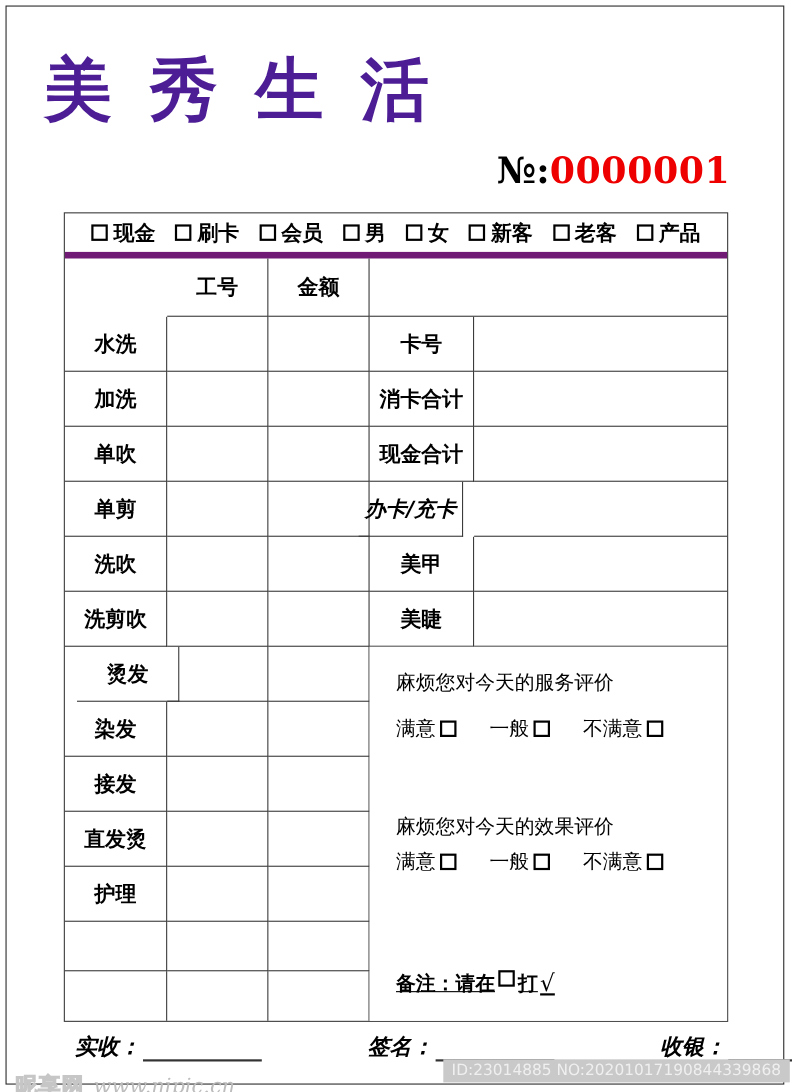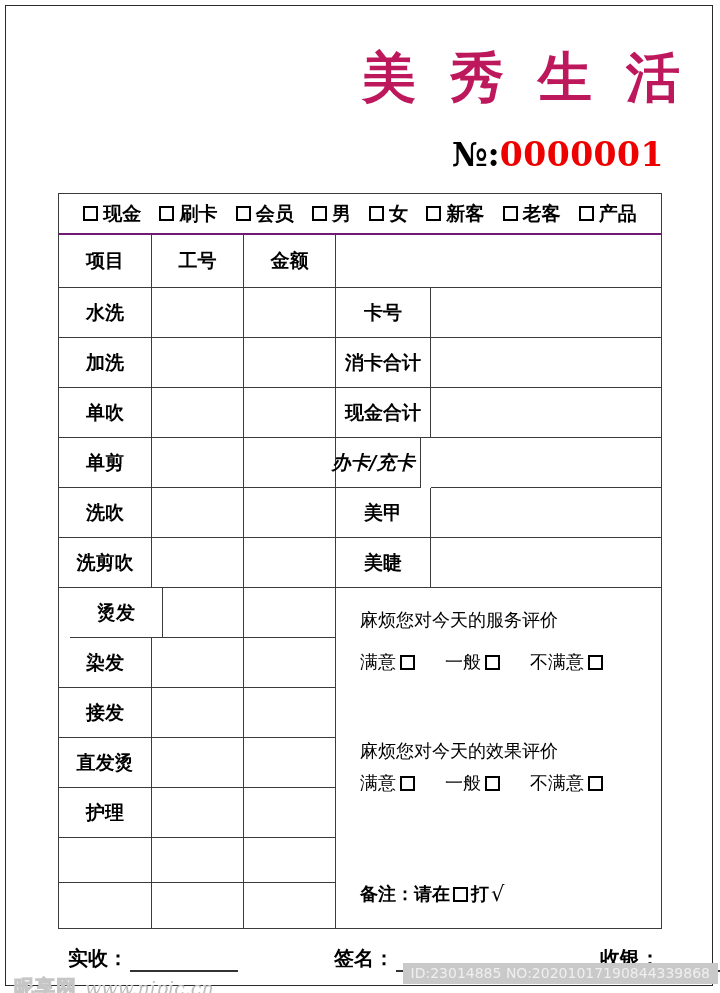--- a/index.html
+++ b/index.html
@@ -26,27 +26,27 @@
     box-sizing: border-box;
     background: #fff;
   }
 
   
   .title {
     position: absolute;
     left: 0;
     top: 42px;
     width: 708px;
-    text-align: right;
+    text-align: left;
     font-family: "DejaVu Serif", "Liberation Serif", serif;
-    font-size: 54px;
+    font-size: 62px;
     font-weight: 700;
     letter-spacing: 34px;
     text-indent: 34px;
-    color: #be185d;
+    color: #4c1d95;
     line-height: 1.1;
     white-space: nowrap;
   }
 
   
   .serial {
     position: absolute;
     right: 48px;
     top: 132px;
     font-family: "DejaVu Serif", "Liberation Serif", serif;
@@ -85,21 +85,21 @@
   .cell.nobottom { border-bottom: none; }
 
   
   .checkrow {
     position: absolute;
     left: 0;
     top: 0;
     width: 602px;
     height: 41px;
     box-sizing: border-box;
-    border-bottom: 2px solid #701a75;
+    border-bottom: 6px solid #701a75;
     display: flex;
     align-items: center;
     justify-content: space-evenly;
     padding: 0 6px;
   }
   .chk-item {
     display: flex;
     align-items: center;
     font-size: 19px;
     font-weight: 700;
@@ -132,39 +132,40 @@
   }
   .survey .opts .opt { display: flex; align-items: center; white-space: nowrap; }
   .survey .opts .opt + .opt { margin-left: 30px; }
 
   .remark {
     position: absolute;
     left: 24px;
     font-size: 18px;
     font-weight: 700;
     display: flex;
-    align-items: center;
-    white-space: nowrap;
+    white-space: nowrap;
+    text-decoration: underline;
   }
   .remark .box { margin: 0 3px; }
   .check-glyph {
     font-size: 21px;
     font-weight: 400;
     margin-left: 2px;
   }
 
   
   .footer {
     position: absolute;
     left: 52px;
     top: 932px;
     width: 608px;
     height: 34px;
     display: flex;
-    align-items: flex-end;
+    align-items: flex-start;
+    font-style: italic;
   }
   .ffield {
     display: flex;
     align-items: flex-end;
     font-size: 20px;
     font-weight: 700;
     white-space: nowrap;
   }
   .ffield .rule {
     display: inline-block;
@@ -253,21 +254,20 @@
       <span class="chk-item">
           <span class="box"></span>
           <span>老客</span>
         </span>
       <span class="chk-item">
           <span class="box"></span>
           <span>产品</span>
         </span>
     </div>
 
-    <div class="cell" style="left:0;top:41px;width:93px;height:53px;">项目</div>
     <div class="cell" style="left:185px;top:41px;width:92px;height:53px;">金额</div>
     <div class="cell" style="left:93px;top:41px;width:92px;height:53px;">工号</div>
     <div class="cell noright" style="left:277px;top:41px;width:325px;height:53px;"></div>
 
     <div class="cell" style="left:0;top:94px;width:93px;height:50px;">水洗</div>
     <div class="cell" style="left:93px;top:94px;width:92px;height:50px;"></div>
     <div class="cell" style="left:185px;top:94px;width:92px;height:50px;"></div>
 
     <div class="cell" style="left:0;top:144px;width:93px;height:50px;">加洗</div>
     <div class="cell" style="left:93px;top:144px;width:92px;height:50px;"></div>

